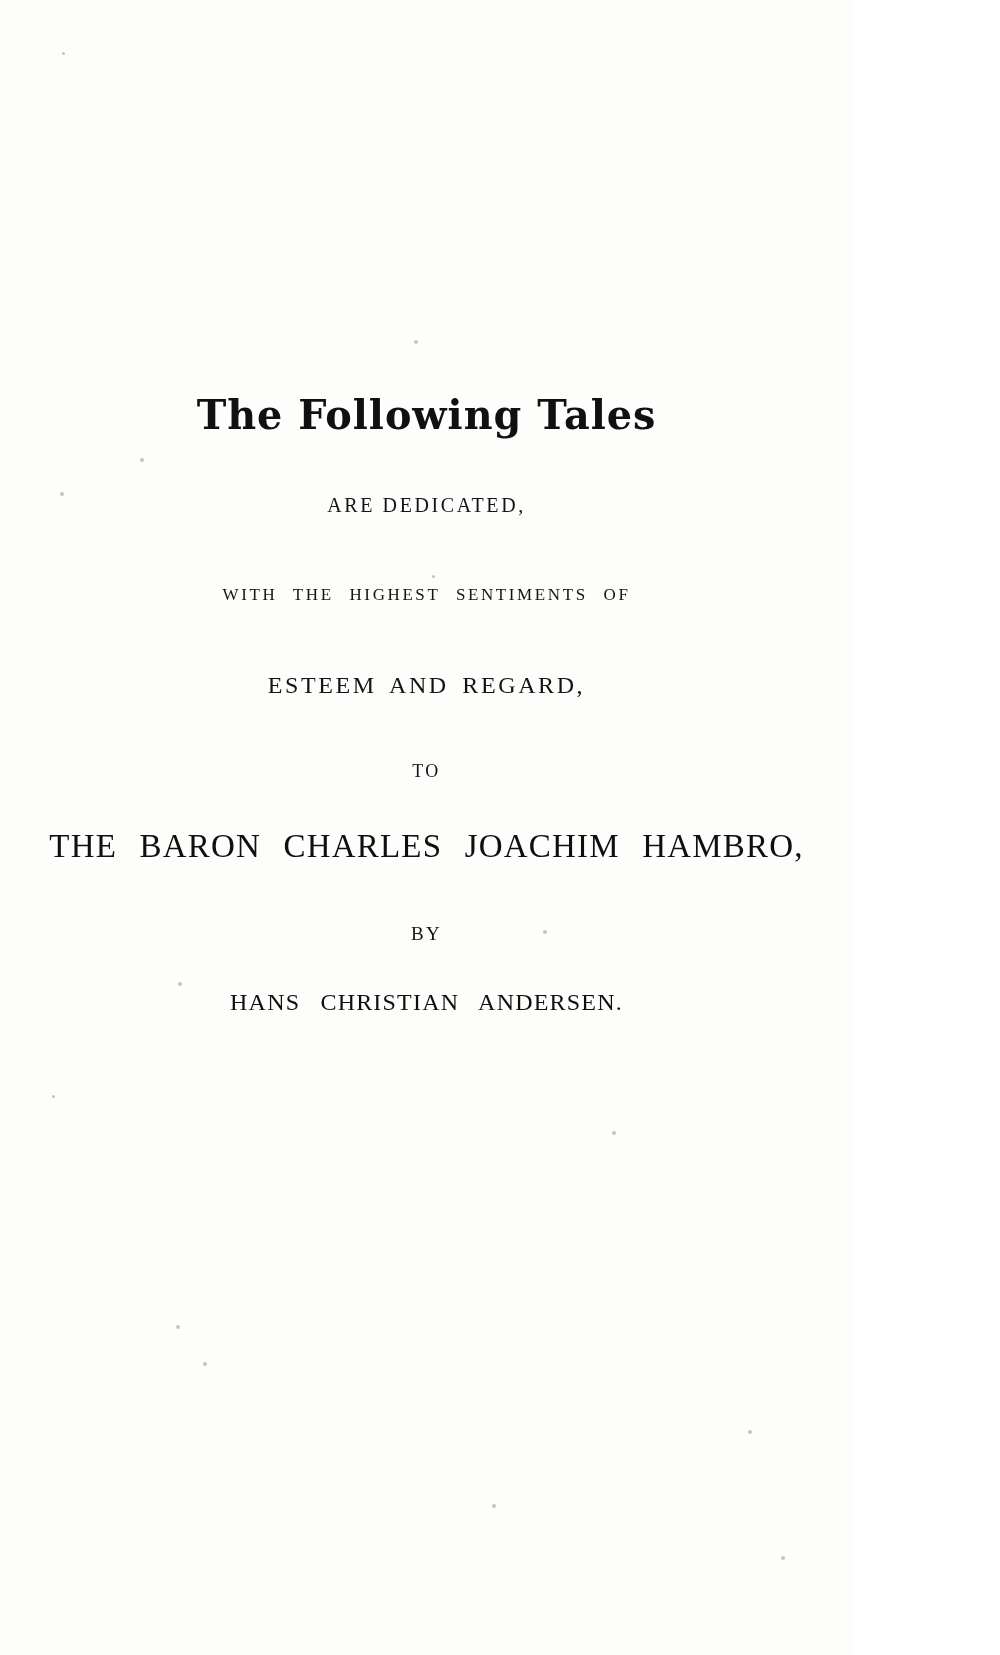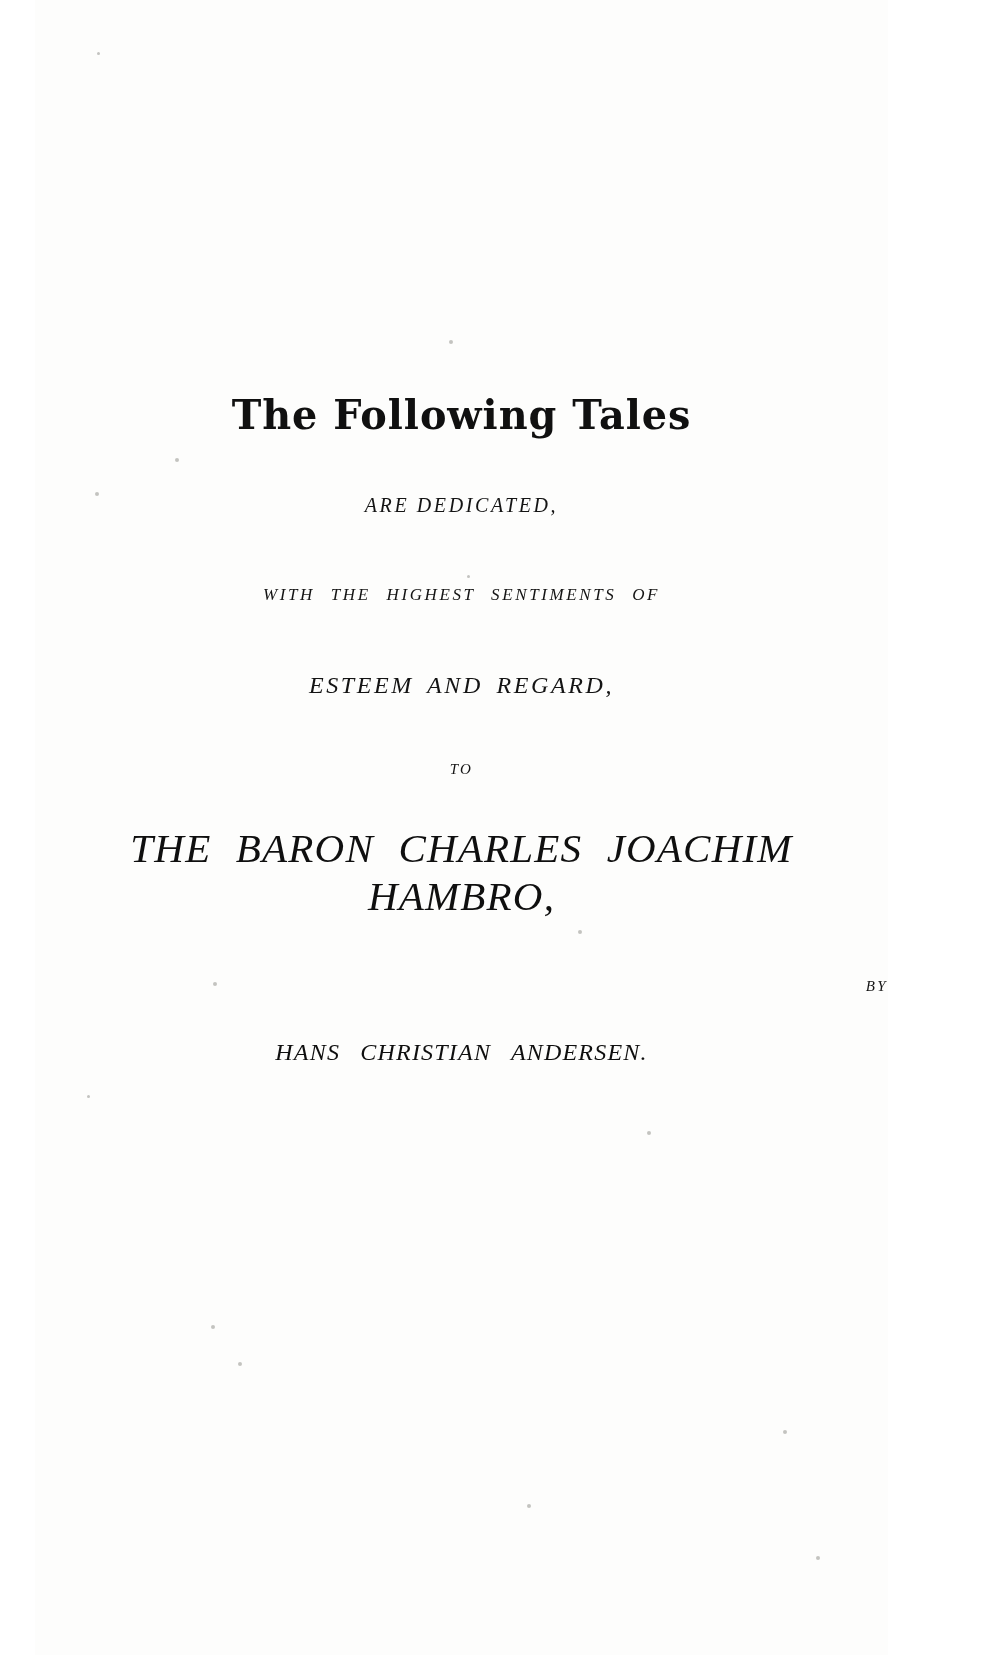--- a/index.html
+++ b/index.html
@@ -8,21 +8,20 @@
     background: #ffffff;
   }
   .page {
     position: relative;
     width: 853px;
     height: 1655px;
     background: #fdfdfc;
     overflow: hidden;
     font-family: "Liberation Serif", serif;
     color: #131313;
-    margin-left: 35px;
   }
 
   
   .speck {
     position: absolute;
     background: #b9b9b5;
     border-radius: 50%;
     opacity: 0.85;
   }
 
@@ -30,21 +29,20 @@
     position: absolute;
     left: 0;
     right: 0;
     top: 395px;
     text-align: center;
   }
 
   .line {
     display: block;
     width: 100%;
-    font-style: italic;
   }
 
   .headline {
     font-family: "DejaVu Serif", serif;
     font-weight: bold;
     font-size: 41px;
     letter-spacing: 1px;
     line-height: 1;
     color: #101010;
     margin: 0 0 58px 0;
@@ -74,42 +72,41 @@
     font-family: "Liberation Serif", serif;
     font-size: 24px;
     letter-spacing: 2.6px;
     word-spacing: 5px;
     margin-bottom: 62px;
     color: #141414;
   }
 
   .l-to {
     font-family: "Liberation Serif", serif;
-    font-size: 15px;
+    font-size: 18px;
     letter-spacing: 2.4px;
     margin-bottom: 46px;
     color: #141414;
   }
 
   .l-baron {
     font-family: "Liberation Serif", serif;
-    font-size: 41px;
+    font-size: 33px;
     letter-spacing: 1.2px;
     word-spacing: 13px;
     margin-bottom: 58px;
     color: #0f0f0f;
   }
 
   .l-by {
     font-family: "Liberation Serif", serif;
-    font-size: 15px;
+    font-size: 19px;
     letter-spacing: 2.4px;
     margin-bottom: 44px;
     color: #141414;
-    text-align: right;
   }
 
   .l-author {
     font-family: "Liberation Serif", serif;
     font-size: 24px;
     letter-spacing: 1.2px;
     word-spacing: 13px;
     color: #0f0f0f;
   }
 </style>

